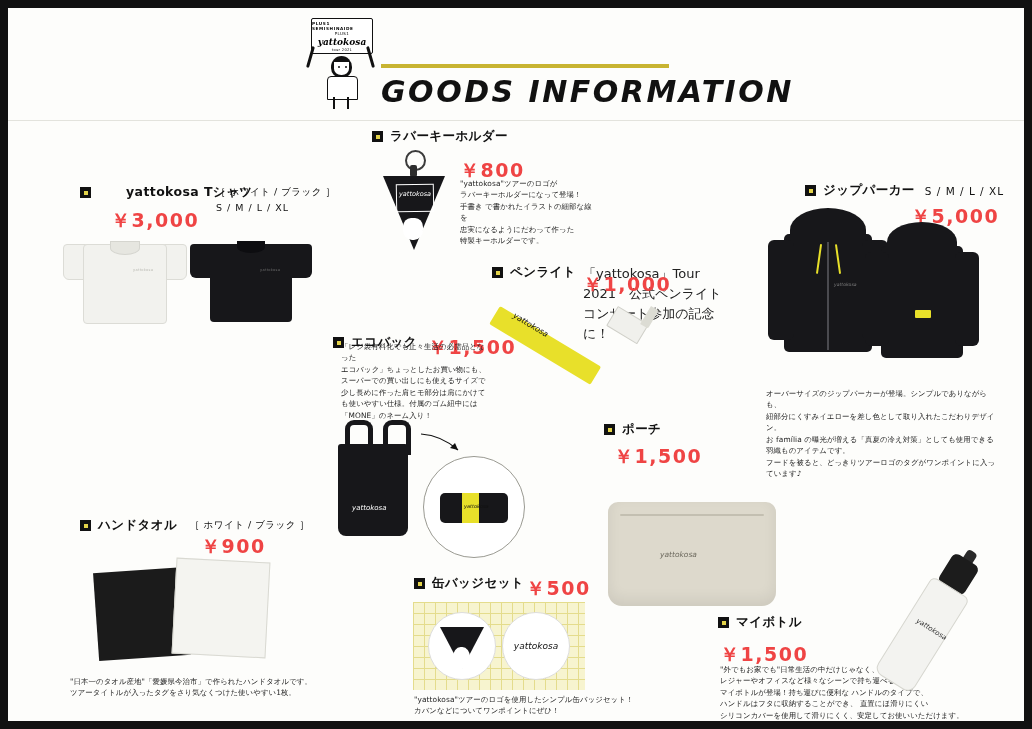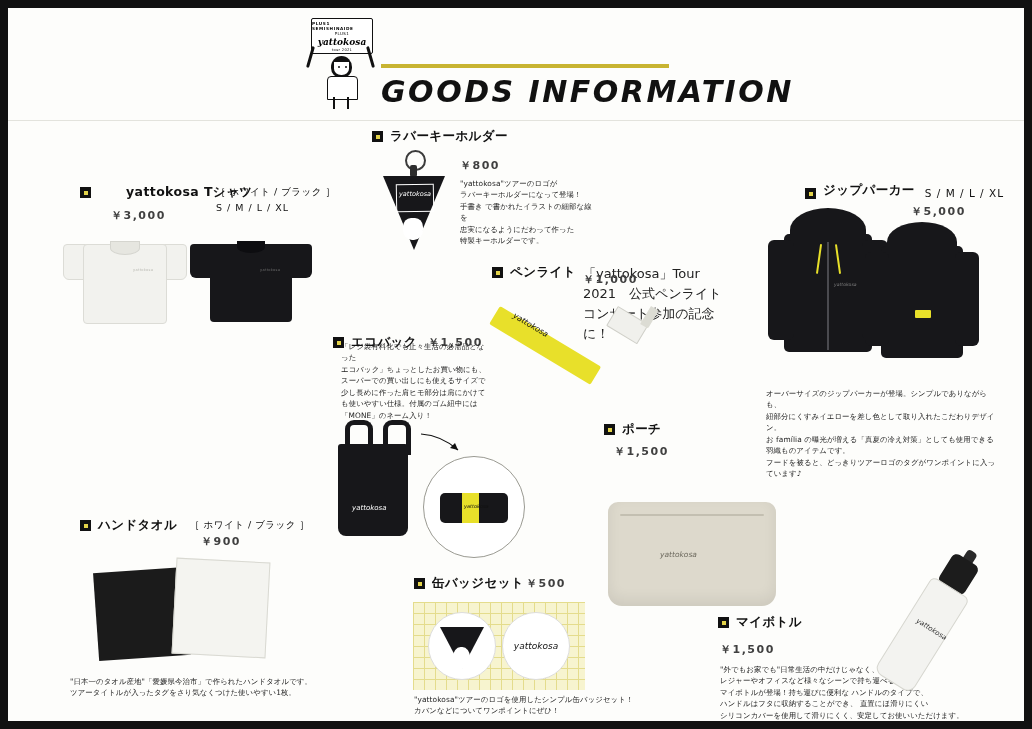--- a/index.html
+++ b/index.html
@@ -58,21 +58,21 @@
   
   .item-head{position:absolute;display:flex;align-items:center;}
   .bullet{
     width:11px;height:11px;background:#111;
     display:flex;align-items:center;justify-content:center;margin-right:7px;flex:0 0 auto;
   }
   .bullet i{width:4px;height:4px;background:#e4d44a;display:block;}
   .item-name{font-size:12.5px;font-weight:bold;color:#111;letter-spacing:.4px;white-space:nowrap;}
   .item-sizes{font-size:10.5px;color:#111;margin-left:10px;letter-spacing:1px;white-space:nowrap;}
   .price{
-    position:absolute;font-size:11px;font-weight:bold;color:#404040;letter-spacing:1.5px;white-space:nowrap;
+    position:absolute;font-size:19px;font-weight:bold;color:#ef4444;letter-spacing:1.5px;white-space:nowrap;
   }
   .variant{position:absolute;font-size:9.5px;color:#111;letter-spacing:.5px;white-space:nowrap;}
   .desc{
     position:absolute;font-size:7.4px;line-height:1.55;color:#222;letter-spacing:.1px;
   }
   .note{
     position:absolute;font-size:13px;line-height:1.55;color:#222;
   }
   
   .tshirt{position:absolute;}
@@ -247,21 +247,21 @@
   <div class="note" style="left:575px;top:256px;width:140px;white-space:pre-line;">「yattokosa」Tour 2021　公式ペンライト
 コンサート参加の記念に！</div>
   <div class="price" style="left:575px;top:264px;text-align:right;">￥1,000</div>
   <div style="position:absolute;left:490px;top:278px;width:165px;height:120px;">
     <span class="pl-stick"></span>
     <span class="pl-grip"></span>
     <span class="pl-cap"></span>
     <span class="pl-txt">yattokosa</span>
   </div>
 
-  <div class="item-head" style="left:797px;top:174px;align-items:flex-end;">
+  <div class="item-head" style="left:797px;top:174px;">
     <span class="bullet">
         <i></i>
       </span>
     <span class="item-name">ジップパーカー</span>
     <span class="item-sizes">S / M / L / XL</span>
   </div>
   <div class="price" style="left:903px;top:196px;">￥5,000</div>
 
   <div class="hood" style="left:760px;top:200px;width:120px;height:175px;">
     <span class="hd-hood" style="left:22px;top:0;width:76px;height:44px;"></span>

